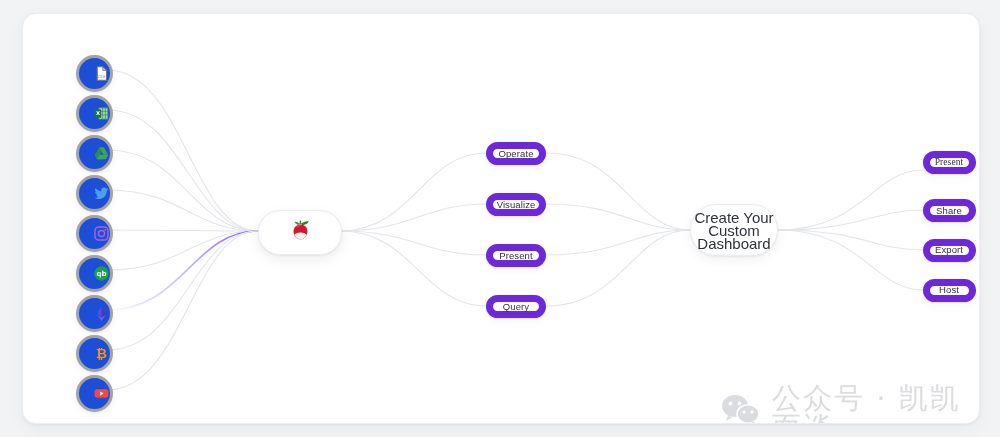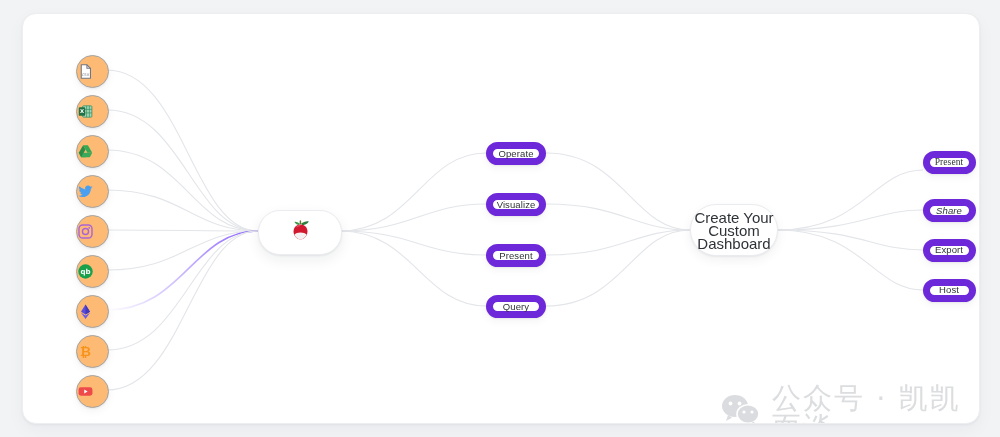--- a/index.html
+++ b/index.html
@@ -47,26 +47,26 @@
     stroke-width: 1.6;
   }
   
   .src-node {
     position: absolute;
     width: 31px;
     height: 31px;
     margin-left: -15.5px;
     margin-top: -15.5px;
     border-radius: 50%;
-    background: #fdba74;
-    border: 1px solid #a3a3a3;
+    background: #1d4ed8;
+    border: 3px solid #a3a3a3;
     box-shadow: 0 1px 2px rgba(16,24,40,.06), 0 3px 8px rgba(16,24,40,.05);
     display: flex;
     align-items: center;
-    justify-content: flex-start;
+    justify-content: flex-end;
   }
   .src-node svg { display:block; }
 
   
   #center-node {
     position: absolute;
     left: 276px;
     top: 217px;
     width: 82px;
     height: 43px;
@@ -308,21 +308,21 @@
 
     <div id="dashboard-node" style="left:711px;top:216px;">
       <span>Create Your
 Custom
 Dashboard</span>
     </div>
 
     <div class="pill pill-right" style="left:926px;top:148px;font-family:Liberation Serif, serif;">
       <span>Present</span>
     </div>
-    <div class="pill pill-right" style="left:926px;top:196px;font-style:italic;">
+    <div class="pill pill-right" style="left:926px;top:196px;">
       <span>Share</span>
     </div>
     <div class="pill pill-right" style="left:926px;top:236px;align-items:flex-end;">
       <span>Export</span>
     </div>
     <div class="pill pill-right" style="left:926px;top:276px;align-items:flex-end;">
       <span>Host</span>
     </div>
 
     <div id="watermark">

